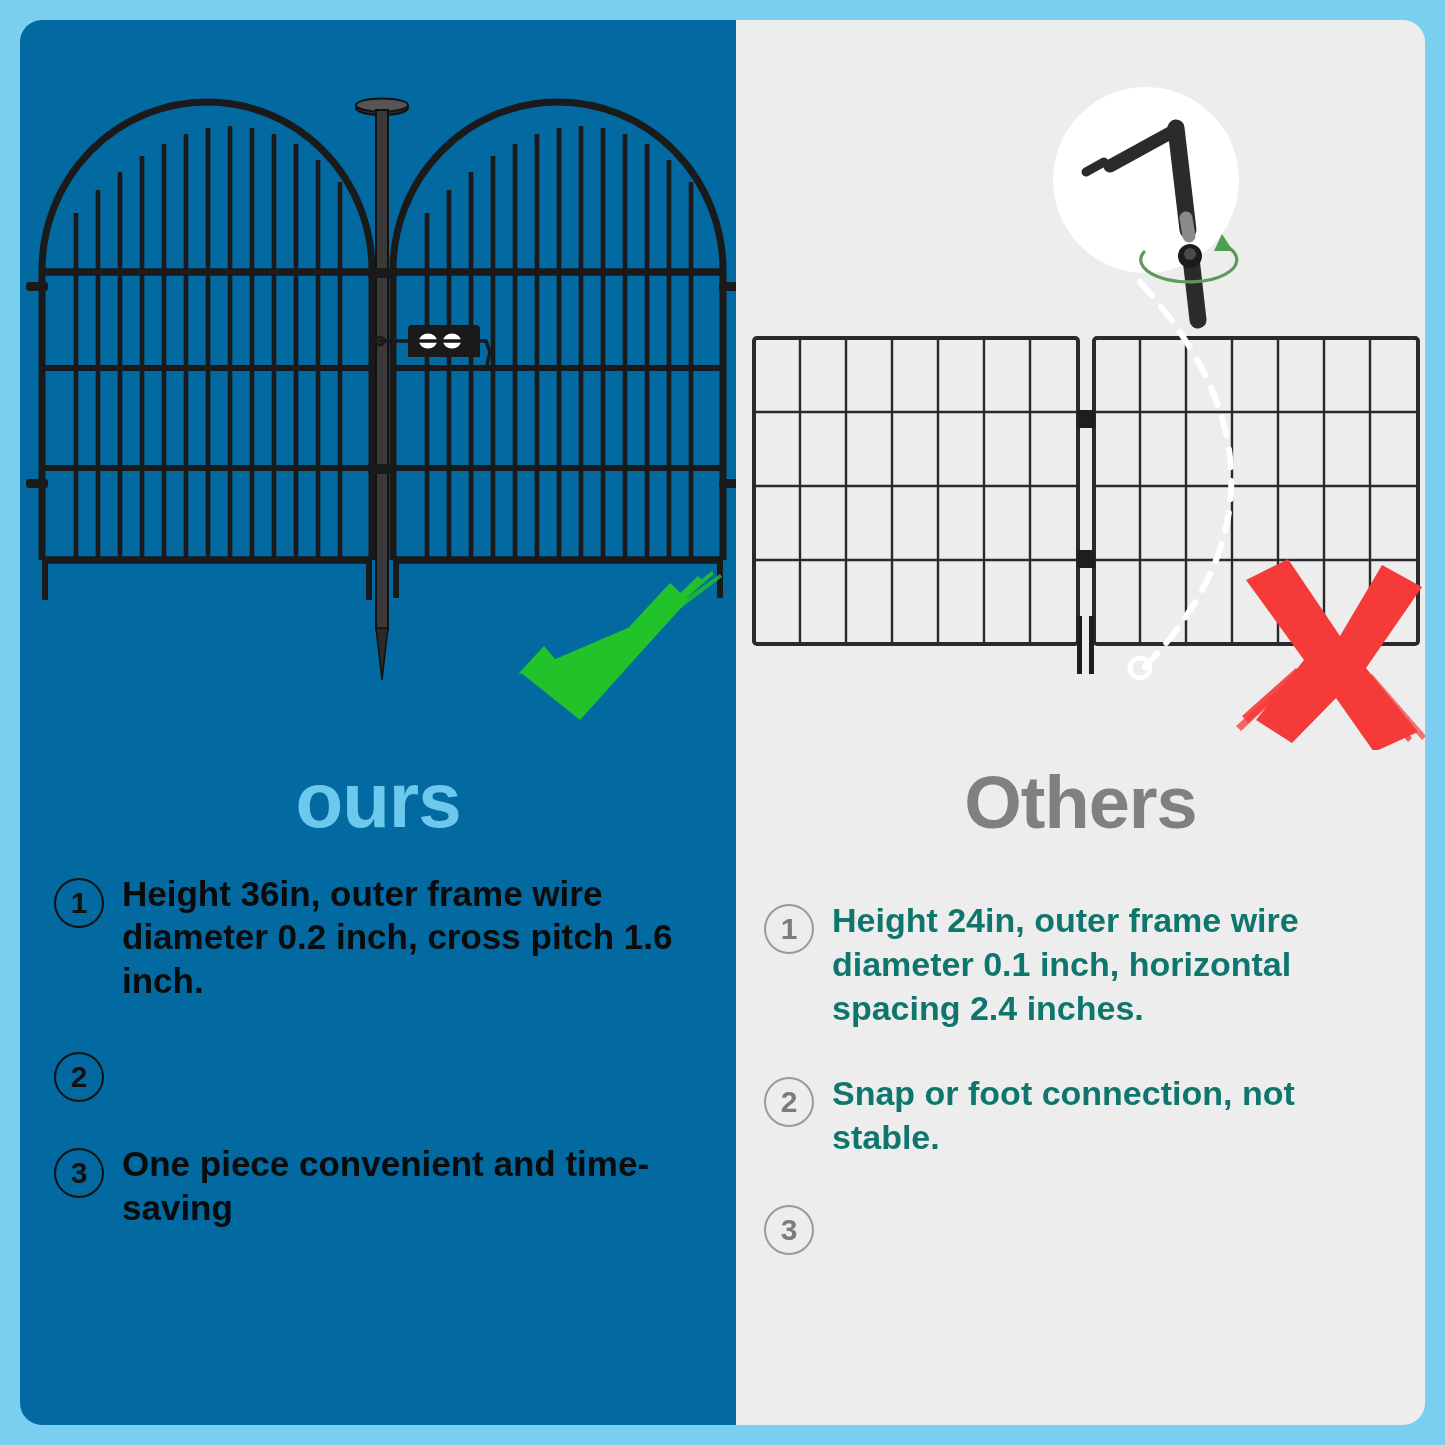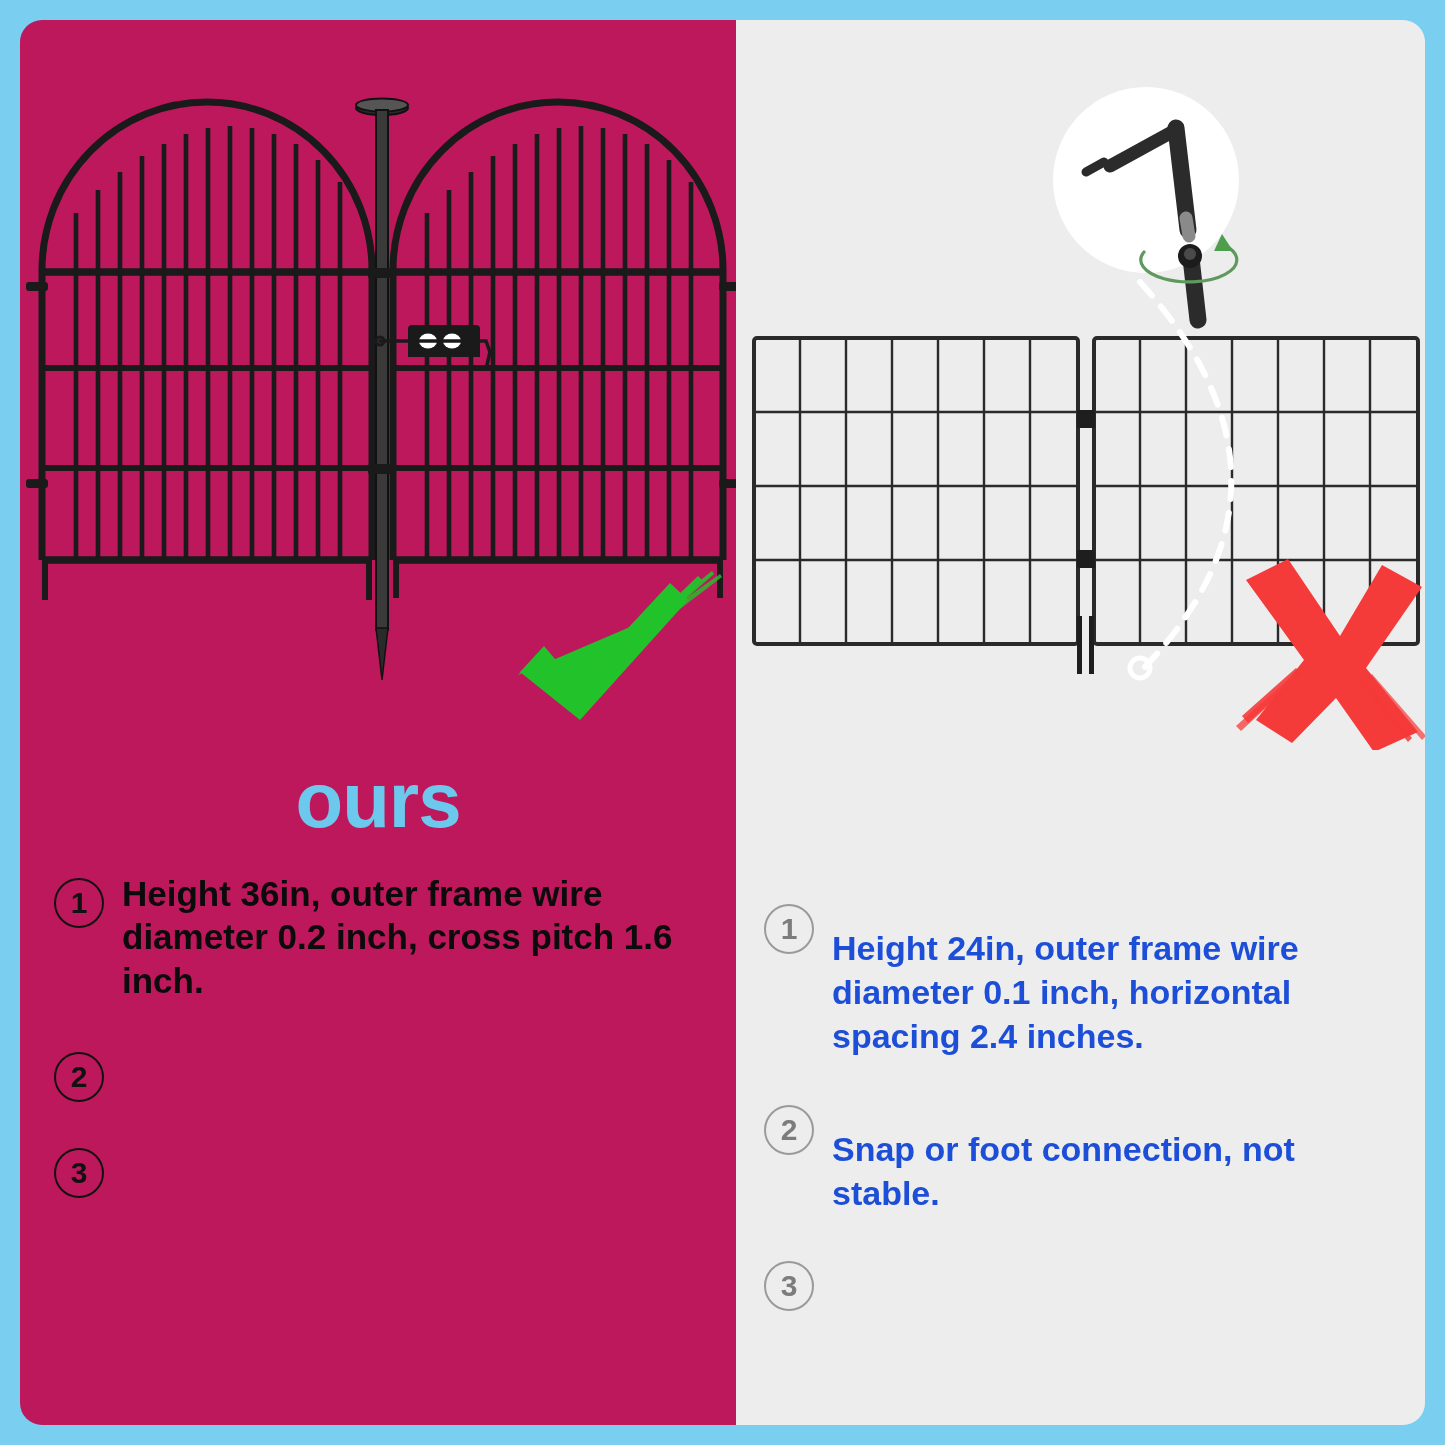--- a/index.html
+++ b/index.html
@@ -13,21 +13,21 @@
 
   .panel-wrap {
     position:absolute;
     left:20px; top:20px;
     width:1405px; height:1405px;
     border-radius:22px;
     overflow:hidden;
     display:flex;
   }
   .side { position:relative; height:100%; }
-  .side-ours   { width:716px; background:#be185d; }
+  .side-ours   { width:716px; background:#0369a1; }
   .side-others { width:689px; background:#EDEDED; }
 
   
   .heading {
     position:absolute;
     width:100%;
     text-align:center;
     font-weight:bold;
     letter-spacing:-1px;
   }
@@ -59,21 +59,21 @@
     margin-top:6px;
   }
   .badge-gray { border-color:#9A9A9A; color:#7C7C7C; border-width:2px; font-weight:bold; }
   .btext {
     margin-left:18px;
     font-size:35px;
     line-height:1.24;
     font-weight:bold;
     color:#0B0B0B;
   }
-  .btext-gray { color:#1d4ed8; font-size:34px; line-height:1.3; font-weight:bold;margin-top:28px; }
+  .btext-gray { color:#0f766e; font-size:34px; line-height:1.3; font-weight:bold; }
 
   
   .illus { position:absolute; }
   .illus-ours   { left:0; top:0; width:716px; height:730px; }
   .illus-others { left:0; top:0; width:689px; height:730px; }
 </style>
 </head>
 <body>
 
 <div id="stage">
@@ -187,20 +187,21 @@
       <div class="bullets bullets-ours">
         <div class="bullet">
           <div class="badge">1</div>
           <div class="btext">Height 36in, outer frame wire diameter 0.2 inch, cross pitch 1.6 inch.</div>
         </div>
         <div class="bullet" style="margin-top:44px;">
           <div class="badge">2</div>
         </div>
         <div class="bullet" style="margin-top:40px;">
           <div class="badge">3</div>
+          <div class="btext">One piece convenient and time-saving</div>
         </div>
       </div>
     </div>
 
     <div class="side side-others">
 
       <svg class="illus illus-others" viewBox="0 0 689 730">
 
         <g>
           <circle cx="410" cy="160" r="93" fill="#FFFFFF"></circle>
@@ -266,20 +267,21 @@
 
         <g fill="#F53A3A">
           <path d="M510 560 L552 539 L604 616 L646 545 L686 567 L630 648 L682 712 L638 732 L600 678 L556 723 L520 700 L568 640 Z"></path>
           <path d="M506 696 L560 648 L566 654 L512 703 Z" opacity="0.9"></path>
           <path d="M500 706 L556 656 L560 660 L505 711 Z" opacity="0.75"></path>
           <path d="M628 660 L676 718 L672 722 L624 664 Z" opacity="0.85"></path>
           <path d="M636 654 L690 716 L686 720 L632 658 Z" opacity="0.7"></path>
         </g>
       </svg>
 
+      <div class="heading heading-others">Others</div>
 
       <div class="bullets bullets-others">
         <div class="bullet">
           <div class="badge badge-gray">1</div>
           <div class="btext btext-gray">Height 24in, outer frame wire diameter 0.1 inch, horizontal spacing 2.4 inches.</div>
         </div>
         <div class="bullet" style="margin-top:40px;">
           <div class="badge badge-gray">2</div>
           <div class="btext btext-gray">Snap or foot connection, not stable.</div>
         </div>

